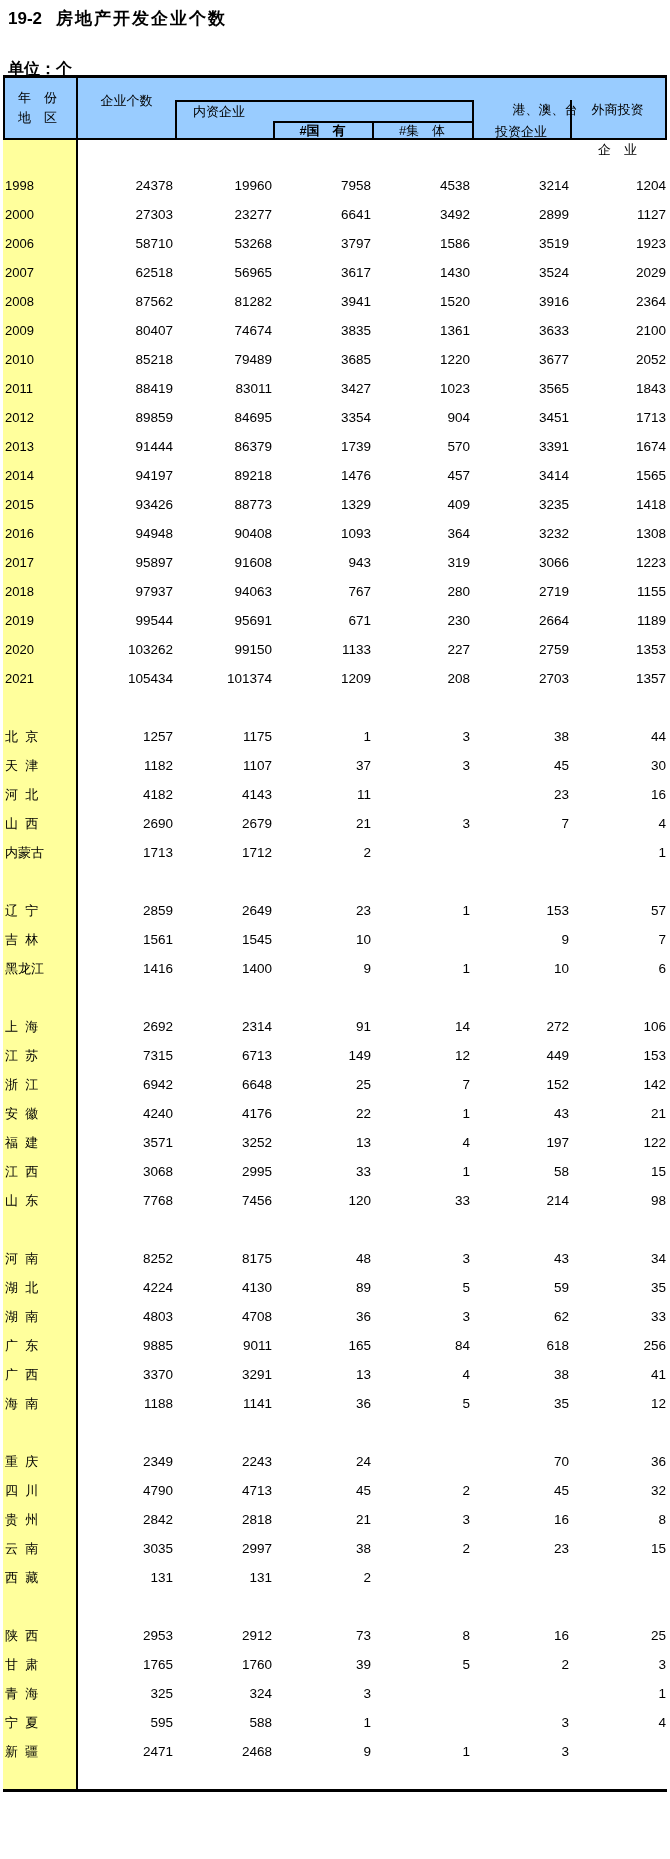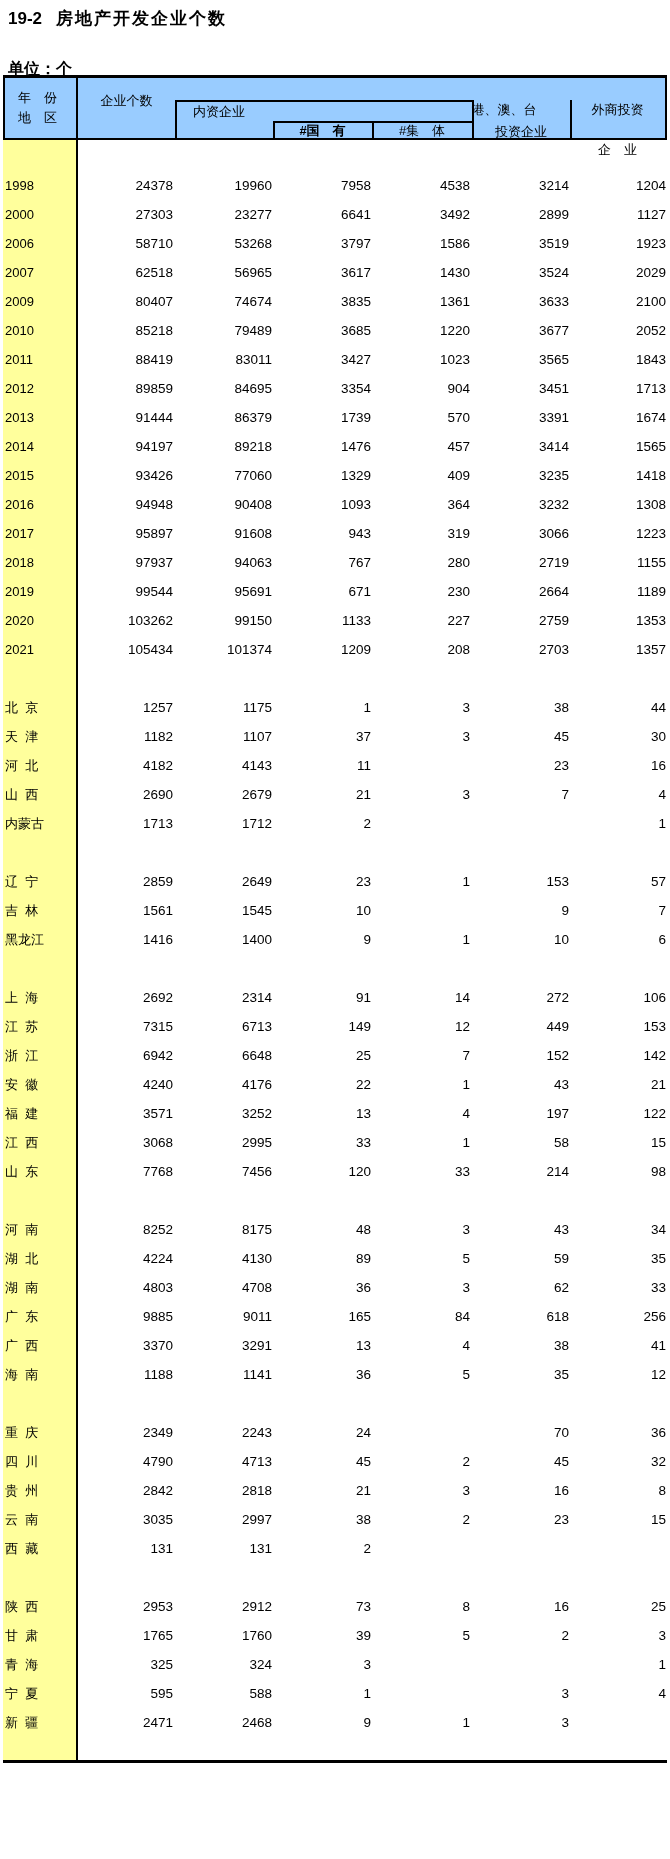--- a/index.html
+++ b/index.html
@@ -65,21 +65,21 @@
   <div class="hline" style="left:367px;top:43px;width:2px;height:17px;"></div>
   <div class="hline" style="left:467px;top:22px;width:2px;height:38px;"></div>
   <div class="hline" style="left:565px;top:22px;width:2px;height:38px;"></div>
 
   <div class="hlabel" style="left:13px;top:12px;">年　份</div>
   <div class="hlabel" style="left:13px;top:32px;">地　区</div>
   <div class="hlabel center" style="left:73px;width:97px;top:15px;">企业个数</div>
   <div class="hlabel" style="left:188px;top:26px;">内资企业</div>
   <div class="hlabel center" style="left:268px;width:99px;top:45px;font-weight:bold;">#国　有</div>
   <div class="hlabel center" style="left:367px;width:100px;top:45px;">#集　体</div>
-  <div class="hlabel center" style="left:450px;width:98px;top:24px;">港、澳、台</div>
+  <div class="hlabel center" style="left:491px;width:98px;top:24px;">港、澳、台</div>
   <div class="hlabel center" style="left:467px;width:98px;top:46px;">投资企业</div>
   <div class="hlabel center" style="left:565px;width:95px;top:24px;">外商投资</div>
   <div class="hlabel center" style="left:565px;width:95px;top:64px;">企　业</div>
 </div>
 
 <div class="tbody">
   <div class="ystrip"></div>
   <div class="vdivider"></div>
   <div id="rows-host">
       <div class="row">
@@ -112,20 +112,29 @@
       <div class="row">
         <div class="c c-label">2007</div>
         <div class="c c-num">62518</div>
         <div class="c c-num">56965</div>
         <div class="c c-num">3617</div>
         <div class="c c-num">1430</div>
         <div class="c c-num">3524</div>
         <div class="c c-num">2029</div>
       </div>
       <div class="row">
+        <div class="c c-label">2008</div>
+        <div class="c c-num">87562</div>
+        <div class="c c-num">81282</div>
+        <div class="c c-num">3941</div>
+        <div class="c c-num">1520</div>
+        <div class="c c-num">3916</div>
+        <div class="c c-num">2364</div>
+      </div>
+      <div class="row">
         <div class="c c-label">2009</div>
         <div class="c c-num">80407</div>
         <div class="c c-num">74674</div>
         <div class="c c-num">3835</div>
         <div class="c c-num">1361</div>
         <div class="c c-num">3633</div>
         <div class="c c-num">2100</div>
       </div>
       <div class="row">
         <div class="c c-label">2010</div>
@@ -168,21 +177,21 @@
         <div class="c c-num">94197</div>
         <div class="c c-num">89218</div>
         <div class="c c-num">1476</div>
         <div class="c c-num">457</div>
         <div class="c c-num">3414</div>
         <div class="c c-num">1565</div>
       </div>
       <div class="row">
         <div class="c c-label">2015</div>
         <div class="c c-num">93426</div>
-        <div class="c c-num">77060</div>
+        <div class="c c-num">88773</div>
         <div class="c c-num">1329</div>
         <div class="c c-num">409</div>
         <div class="c c-num">3235</div>
         <div class="c c-num">1418</div>
       </div>
       <div class="row">
         <div class="c c-label">2016</div>
         <div class="c c-num">94948</div>
         <div class="c c-num">90408</div>
         <div class="c c-num">1093</div>

